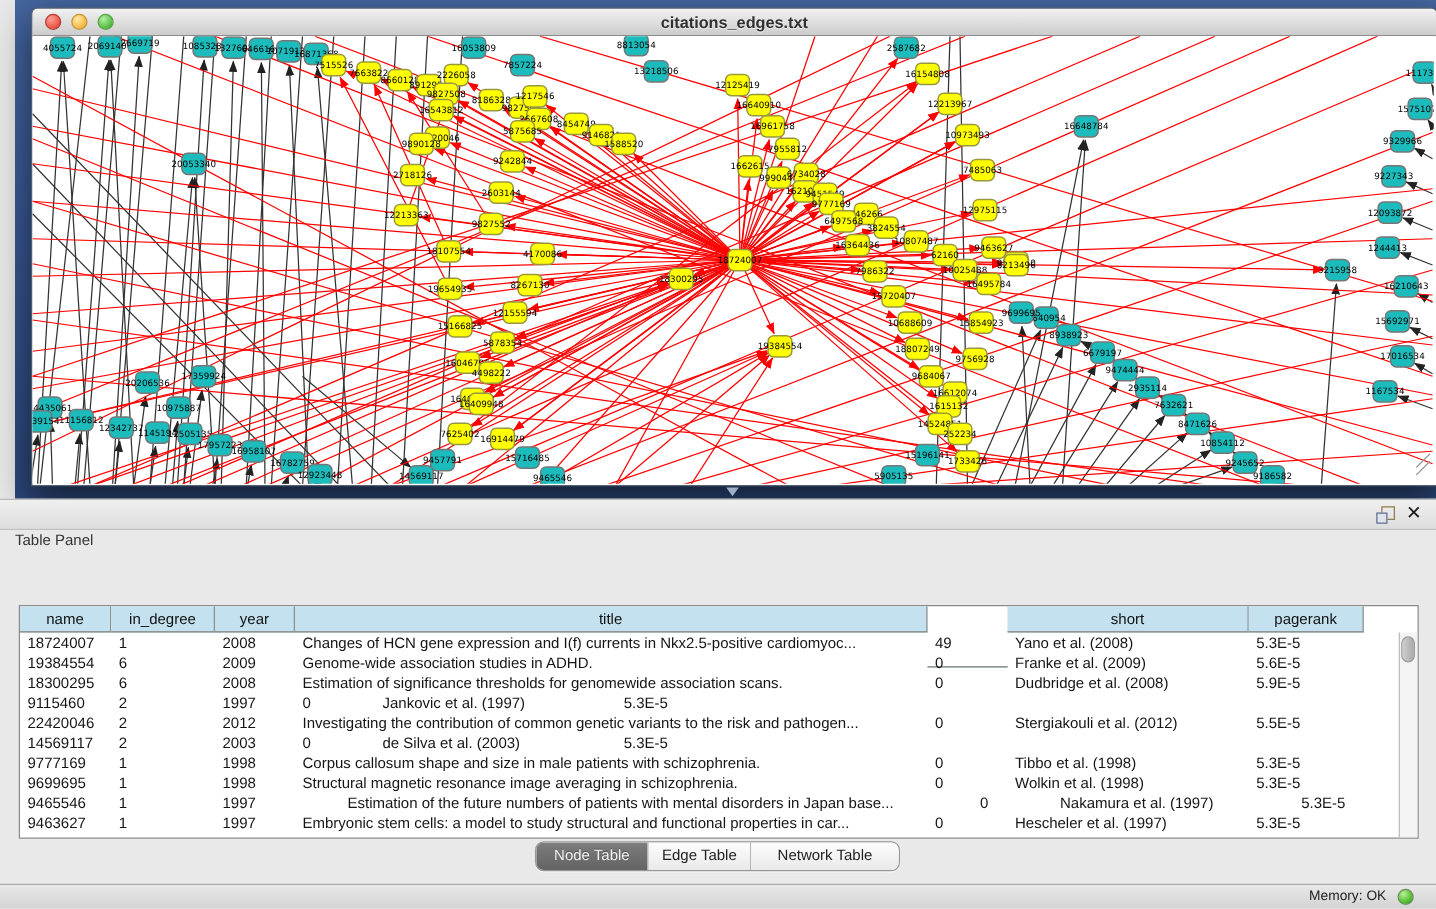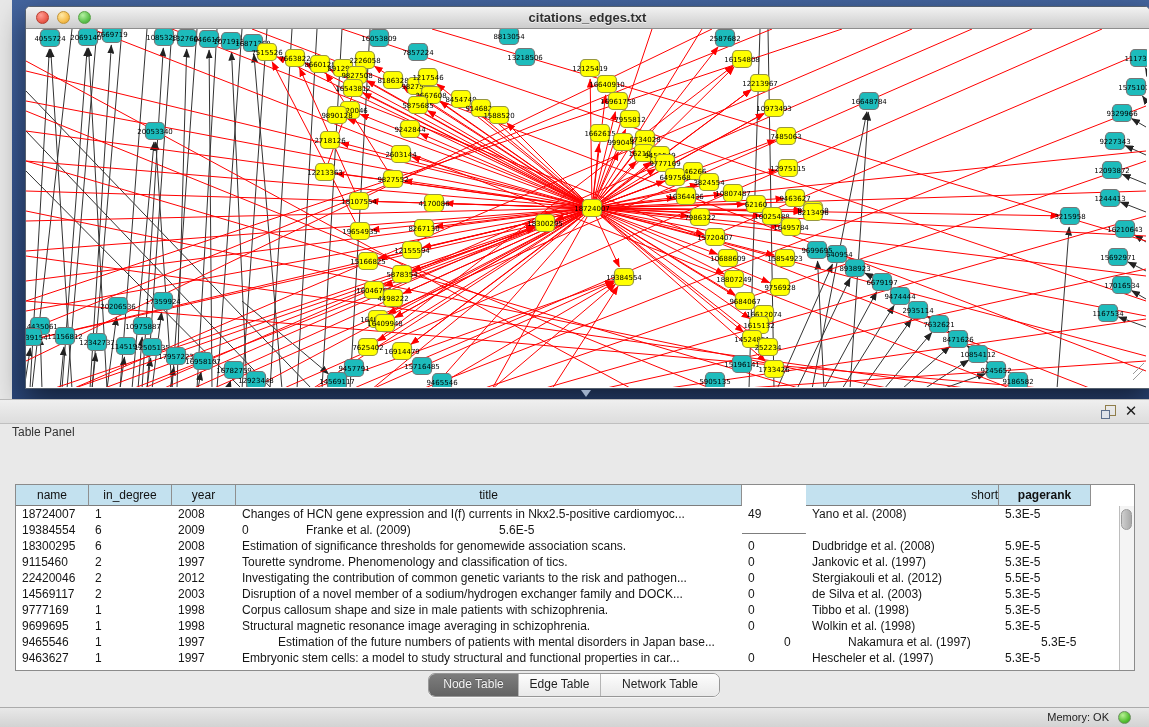--- a/index.html
+++ b/index.html
@@ -857,73 +857,72 @@
     <span class="close-icon">✕</span>
   </div>
 
   <div class="tbl">
     <div class="thead" id="thead">
         <div class="hcell" style="width: 73px;">name</div>
         <div class="hcell" style="width: 83px;">in_degree</div>
         <div class="hcell" style="width: 64px;">year</div>
         <div class="hcell" style="width: 506px;">title</div>
         <div class="hcell" style="width: 64px; margin-top: 48px;">△ out_de...</div>
-        <div class="hcell" style="width: 193px; text-align: right;">short</div>
-        <div class="hcell" style="width: 92px; font-weight: bold;">pagerank</div>
+        <div class="hcell" style="width: 193px;">short</div>
+        <div class="hcell" style="width: 92px;">pagerank</div>
       </div>
     <div class="tbody" id="tbody">
         <div class="trow">
           <div class="tcell" style="width: 73px;">18724007</div>
           <div class="tcell" style="width: 83px;">1</div>
           <div class="tcell" style="width: 64px;">2008</div>
           <div class="tcell" style="width: 506px;">Changes of HCN gene expression and I(f) currents in Nkx2.5-positive cardiomyoc...</div>
           <div class="tcell" style="width: 64px;">49</div>
           <div class="tcell" style="width: 193px;">Yano et al. (2008)</div>
           <div class="tcell" style="width: 92px;">5.3E-5</div>
         </div>
         <div class="trow">
           <div class="tcell" style="width: 73px;">19384554</div>
           <div class="tcell" style="width: 83px;">6</div>
           <div class="tcell" style="width: 64px;">2009</div>
+          <div class="tcell" style="width: 506px;">Genome-wide association studies in ADHD.</div>
           <div class="tcell" style="width: 64px;">0</div>
           <div class="tcell" style="width: 193px;">Franke et al. (2009)</div>
           <div class="tcell" style="width: 92px;">5.6E-5</div>
         </div>
         <div class="trow">
           <div class="tcell" style="width: 73px;">18300295</div>
           <div class="tcell" style="width: 83px;">6</div>
           <div class="tcell" style="width: 64px;">2008</div>
           <div class="tcell" style="width: 506px;">Estimation of significance thresholds for genomewide association scans.</div>
           <div class="tcell" style="width: 64px;">0</div>
           <div class="tcell" style="width: 193px;">Dudbridge et al. (2008)</div>
           <div class="tcell" style="width: 92px;">5.9E-5</div>
         </div>
         <div class="trow">
           <div class="tcell" style="width: 73px;">9115460</div>
           <div class="tcell" style="width: 83px;">2</div>
           <div class="tcell" style="width: 64px;">1997</div>
-          <div class="tcell" style="width: 506px;">Tourette syndrome. Phenomenology and classification of tics.</div>
           <div class="tcell" style="width: 64px;">0</div>
           <div class="tcell" style="width: 193px;">Jankovic et al. (1997)</div>
           <div class="tcell" style="width: 92px;">5.3E-5</div>
         </div>
         <div class="trow">
           <div class="tcell" style="width: 73px;">22420046</div>
           <div class="tcell" style="width: 83px;">2</div>
           <div class="tcell" style="width: 64px;">2012</div>
           <div class="tcell" style="width: 506px;">Investigating the contribution of common genetic variants to the risk and pathogen...</div>
           <div class="tcell" style="width: 64px;">0</div>
           <div class="tcell" style="width: 193px;">Stergiakouli et al. (2012)</div>
           <div class="tcell" style="width: 92px;">5.5E-5</div>
         </div>
         <div class="trow">
           <div class="tcell" style="width: 73px;">14569117</div>
           <div class="tcell" style="width: 83px;">2</div>
           <div class="tcell" style="width: 64px;">2003</div>
-          <div class="tcell" style="width: 506px;">Disruption of a novel member of a sodium/hydrogen exchanger family and DOCK...</div>
           <div class="tcell" style="width: 64px;">0</div>
           <div class="tcell" style="width: 193px;">de Silva et al. (2003)</div>
           <div class="tcell" style="width: 92px;">5.3E-5</div>
         </div>
         <div class="trow">
           <div class="tcell" style="width: 73px;">9777169</div>
           <div class="tcell" style="width: 83px;">1</div>
           <div class="tcell" style="width: 64px;">1998</div>
           <div class="tcell" style="width: 506px;">Corpus callosum shape and size in male patients with schizophrenia.</div>
           <div class="tcell" style="width: 64px;">0</div>

